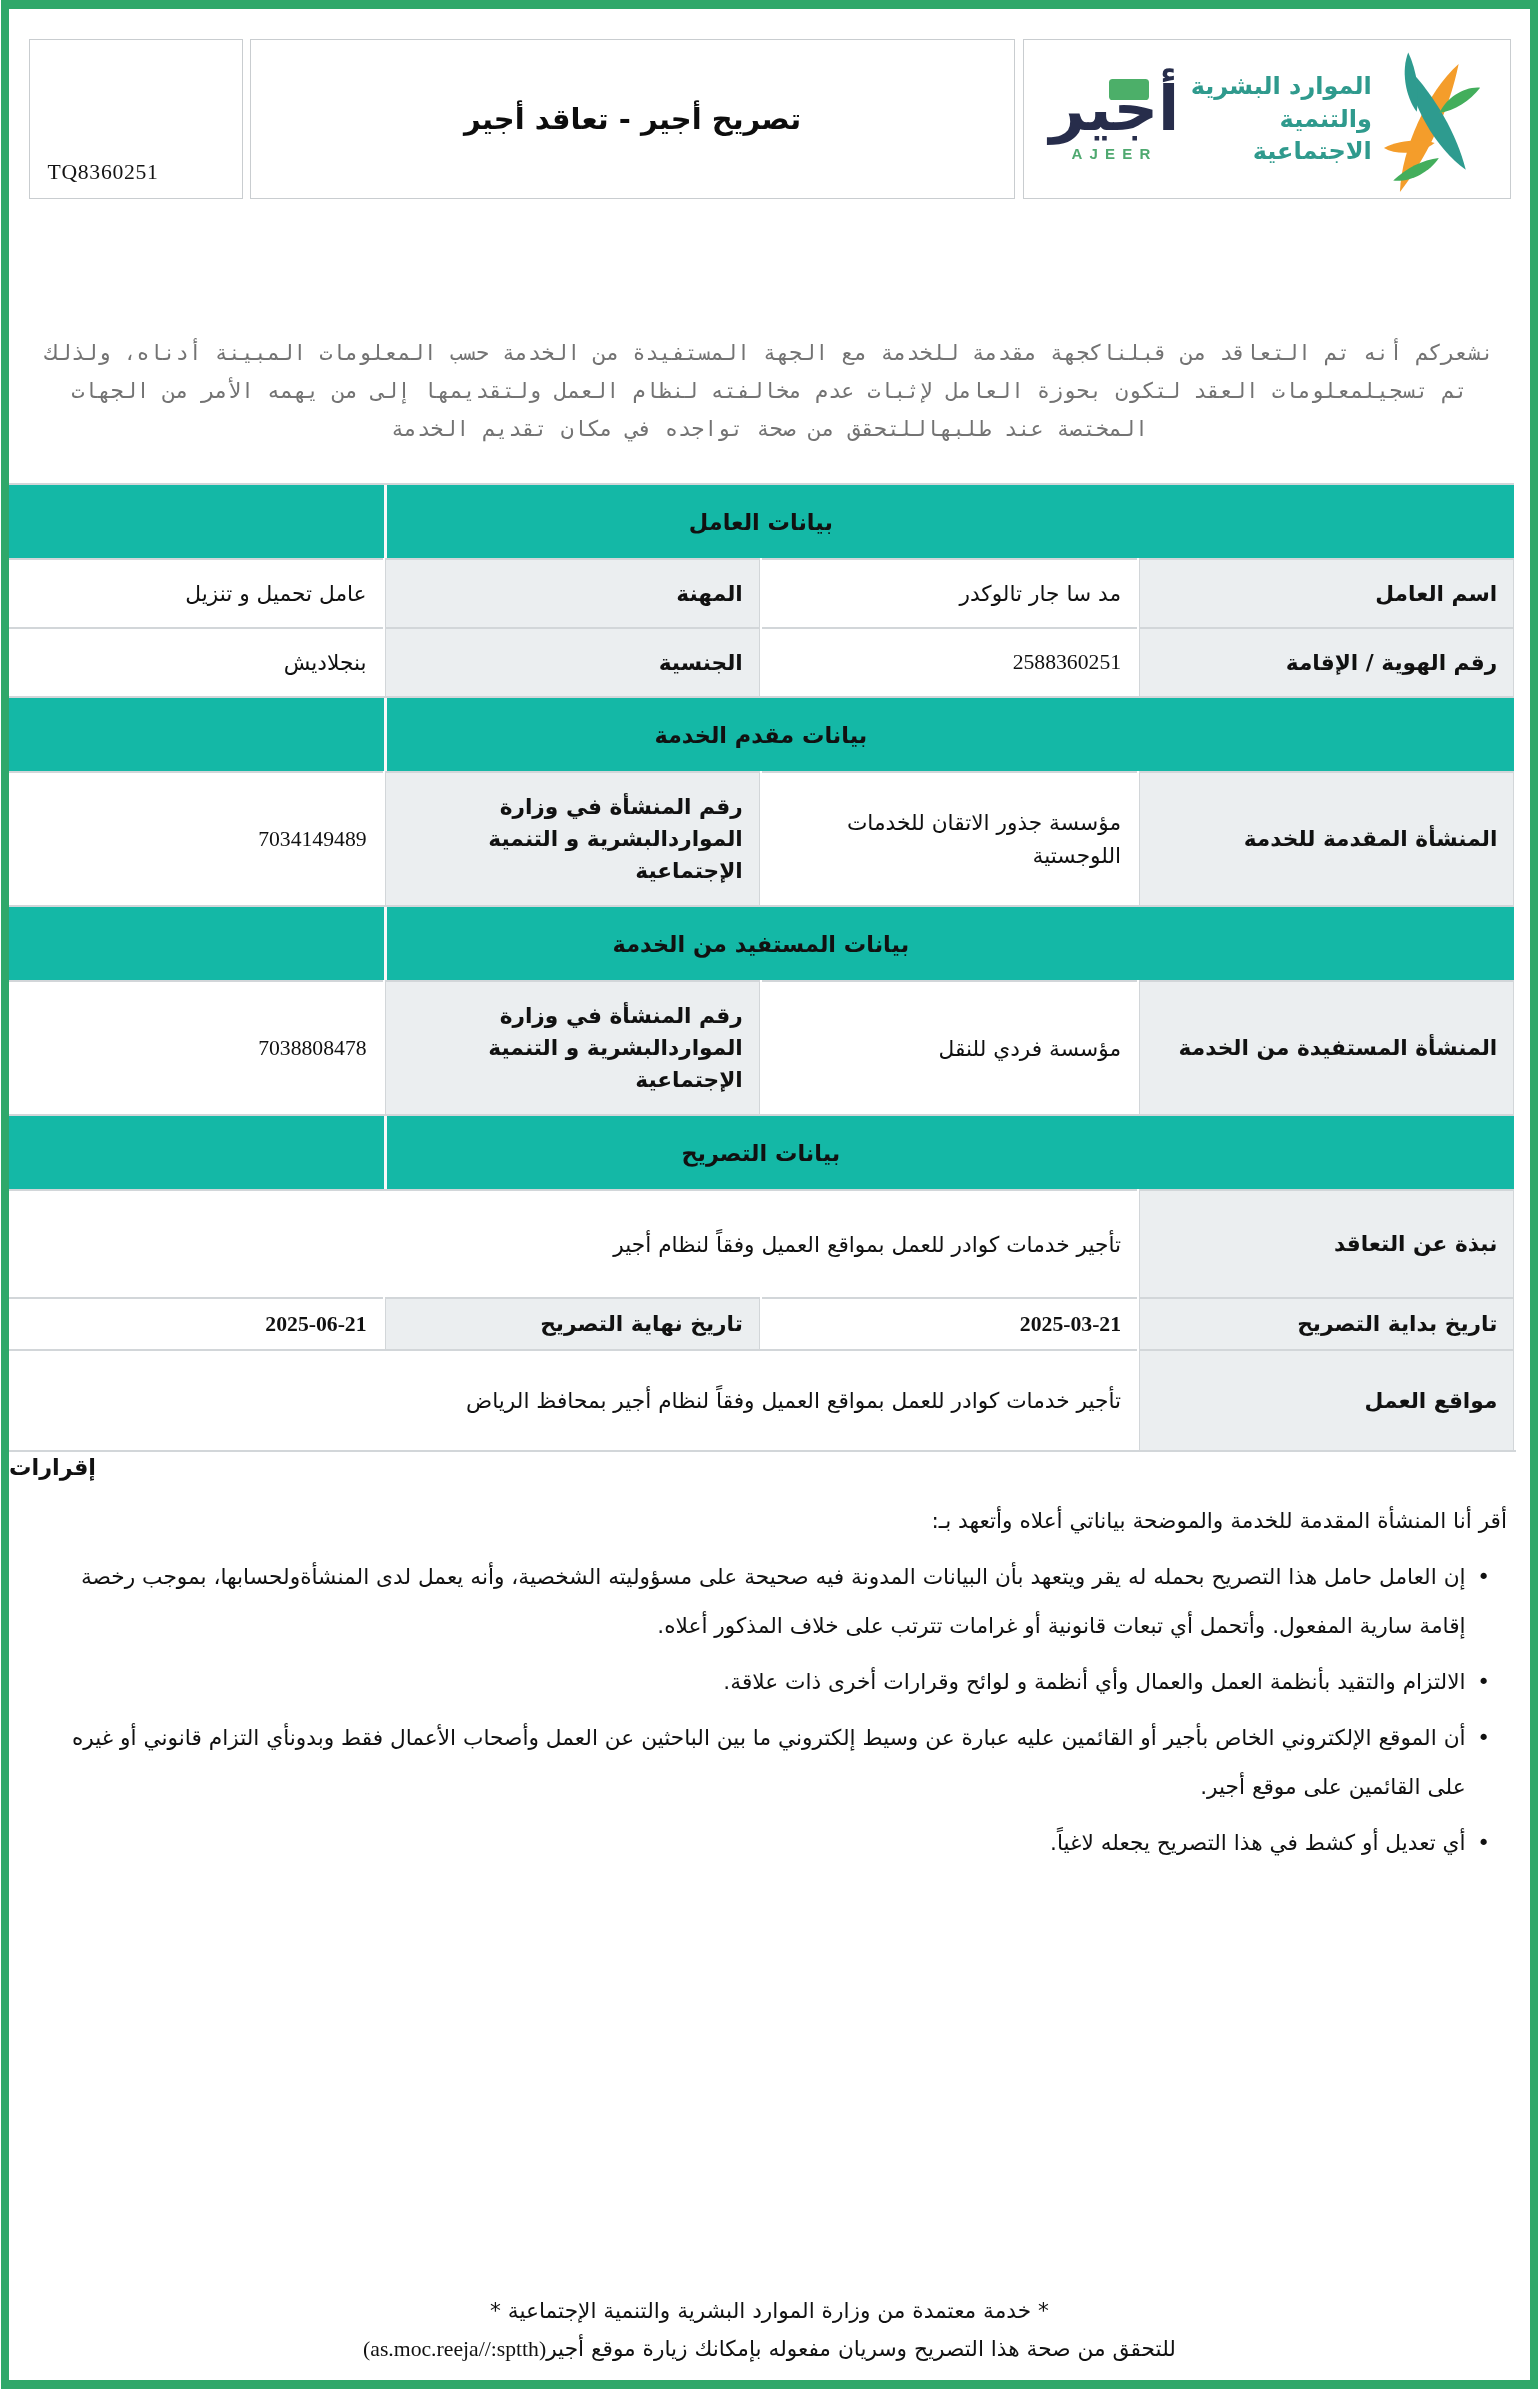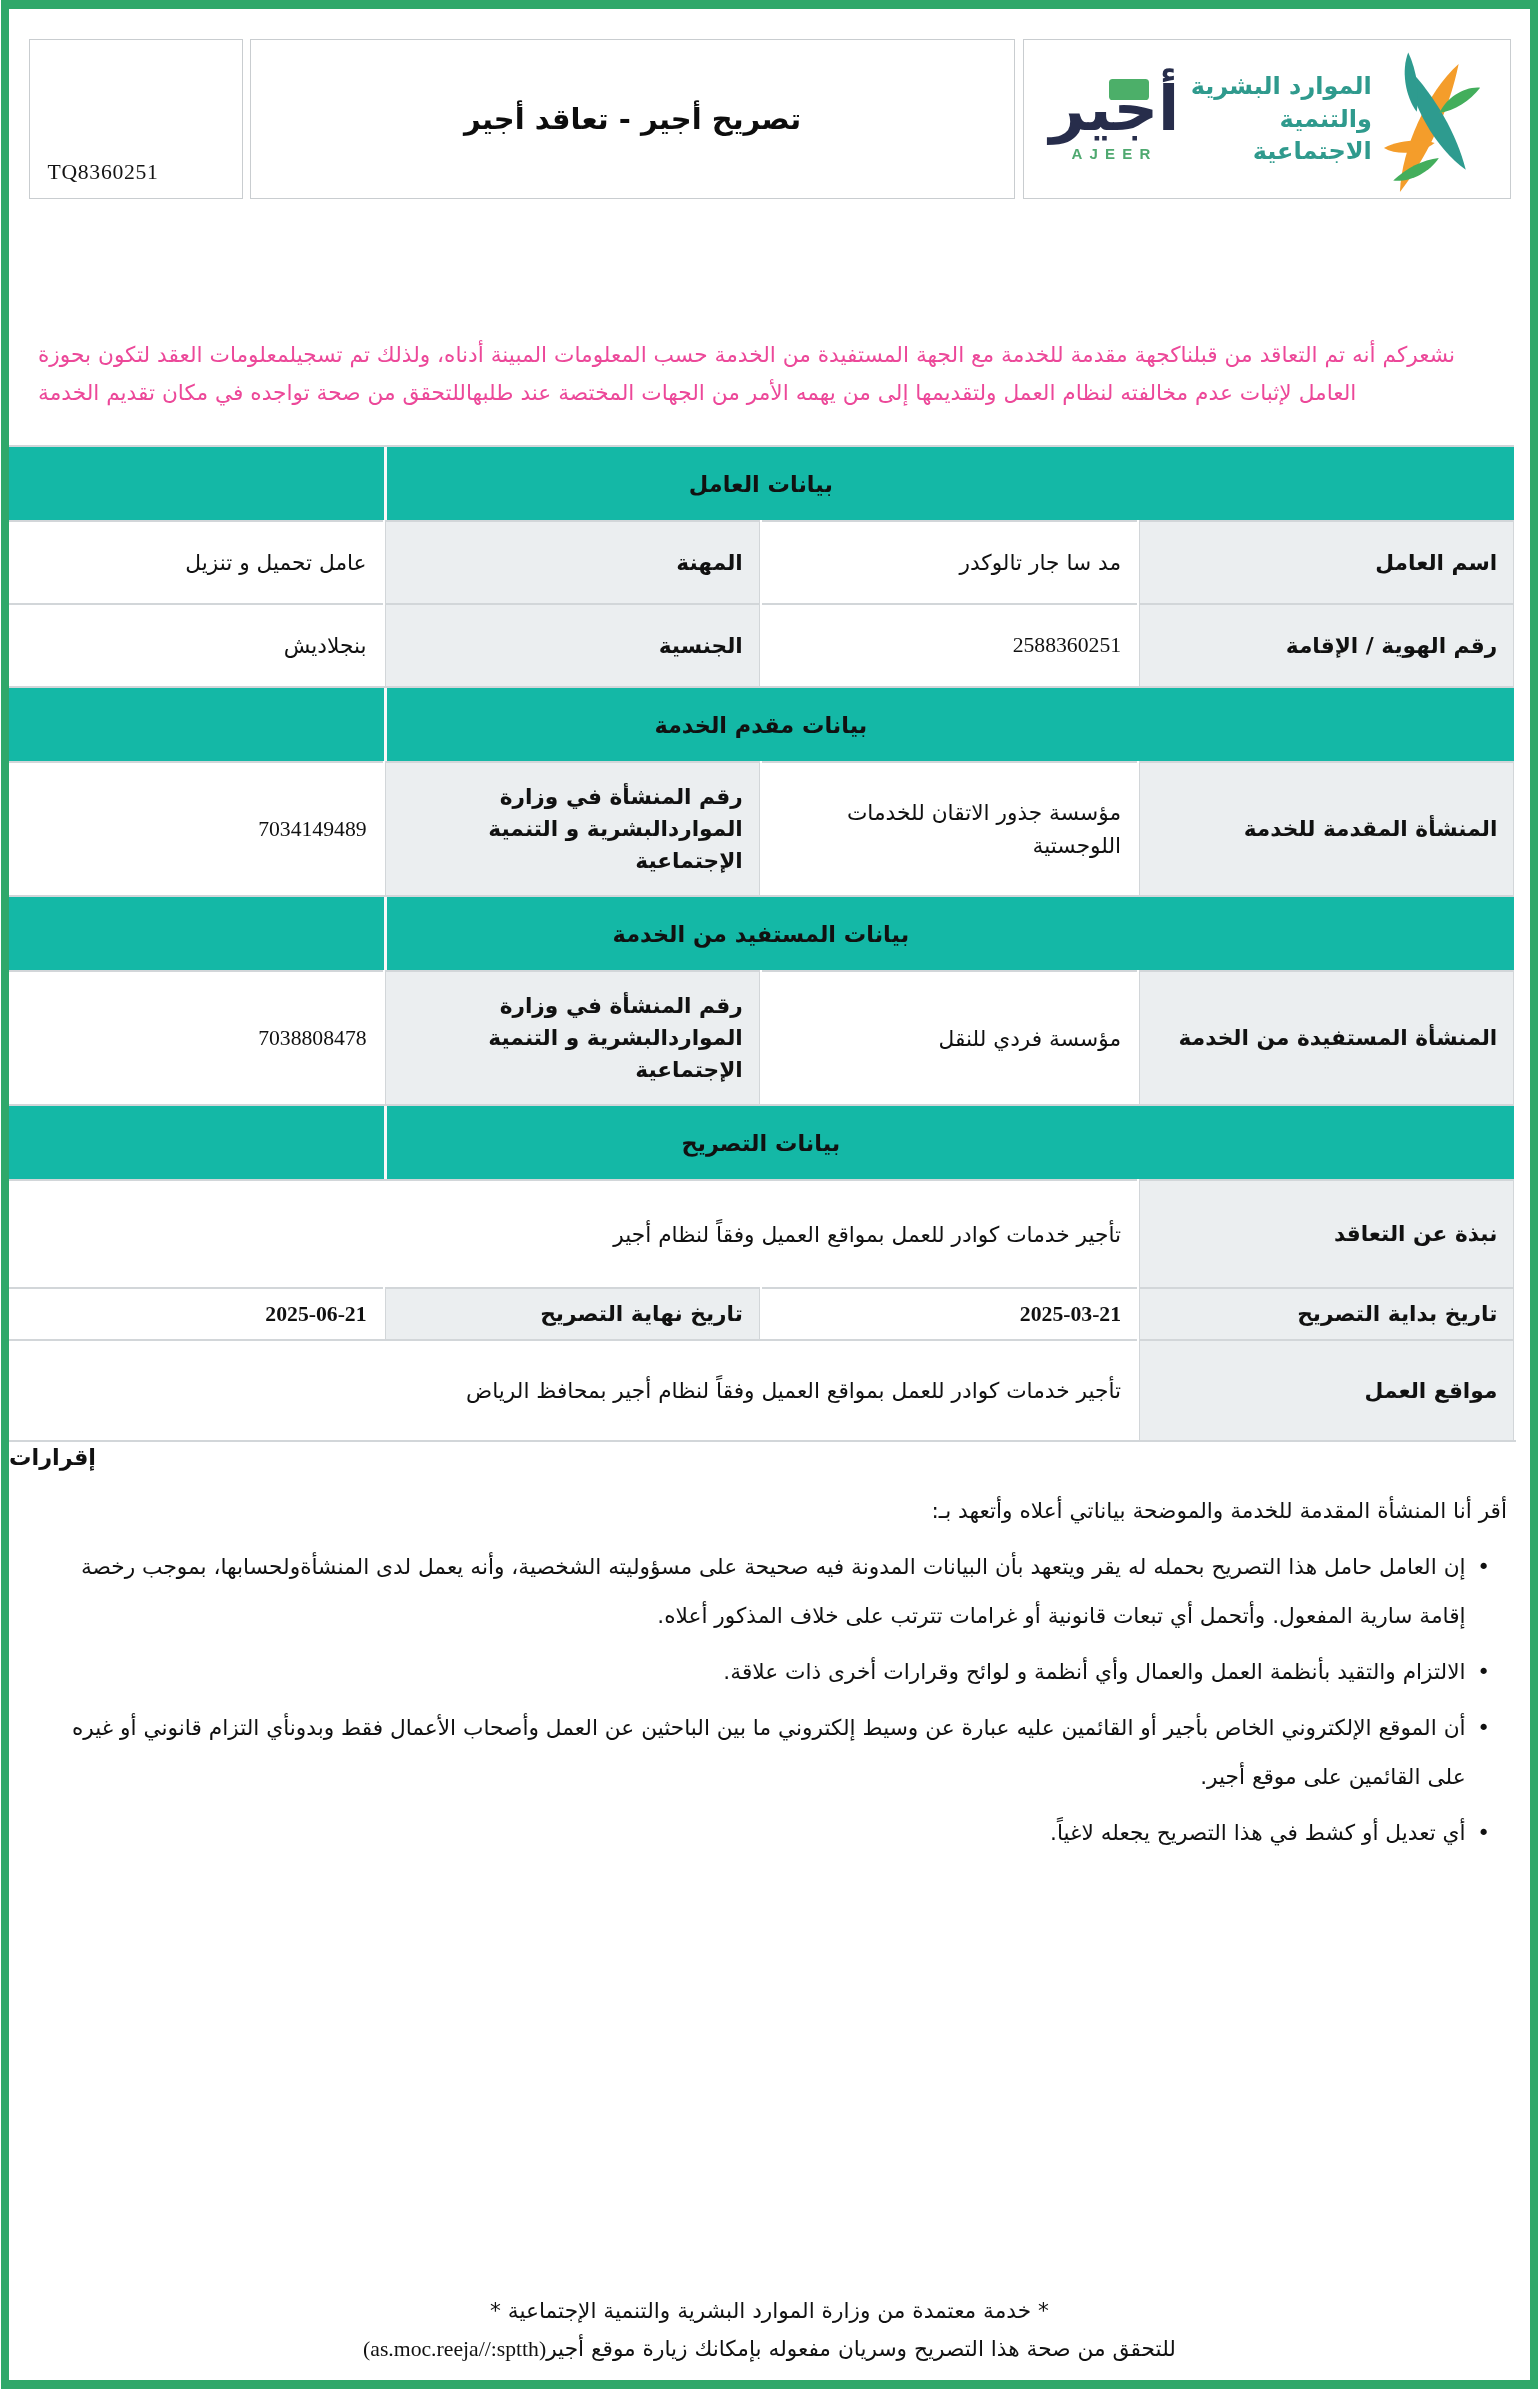--- a/index.html
+++ b/index.html
@@ -28,37 +28,37 @@
   .ajeer { display:flex; flex-direction:column; align-items:center; }
   .ajeer-ar-wrap { position:relative; display:inline-block; direction:rtl; }
   .ajeer-green-mark { position:absolute; top:2.9px; right:30px; width:40px; height:21.7px; background:#4CAF69; border-radius:3.6px; z-index:0; }
   .ajeer-ar { position:relative; z-index:1; font-size:62px; line-height:1.05; font-weight:bold; color:#272D4B; }
   .ajeer-en { margin-top:4.3px; font-family:"Liberation Sans", sans-serif; font-size:15px; font-weight:bold; letter-spacing:7.2px; color:#4FA970; }
   
   .ministry { display:flex; align-items:center; gap:10px; }
   .ministry-text { direction:rtl; text-align:right; color:#2F9A8D; font-weight:bold; font-size:24px; line-height:32.5px; }
   .ministry-star { display:block; }
   
-  .intro { margin:137px 29px 0 29px; text-align:left; font-size:21.7px; line-height:38px; color:#ec4899; }
+  .intro { margin:137px 29px 0 29px; text-align:center; font-size:21.7px; line-height:38px; color:#737373;font-family:Liberation Mono, monospace; }
   
   table.grid {
     margin:33px 13.7px 0 13.7px; width:1511px; table-layout:fixed;
     border-collapse:separate; border-spacing:2.9px 0;
     border-bottom:2.2px solid #D2D6D9; direction:rtl;
   }
   table.grid td { border-top:2.2px solid #D2D6D9; vertical-align:middle; padding:8.7px 16px; font-size:21.7px; }
   td.lbl {
     background:#EBEEF0; font-weight:bold; font-size:20px;
     border-left:1.4px solid #D2D6D9; border-right:1.4px solid #D2D6D9; line-height:32px;
   }
   td.val { background:#ffffff; line-height:33px; }
   td.num { font-family:"Liberation Serif", serif; text-align:right; font-size:22.4px; }
   tr.sec td { background:#14b8a6; text-align:center; font-weight:bold; font-size:22.4px; height:75px; position:relative; }
   .sec-gap { position:absolute; left:25%; top:0; bottom:0; width:2.9px; background:#f7f9fa; }
-  tr.r-worker td { height:83px; }
+  tr.r-worker td { height:69px; }
   tr.r-est td { height:134px; }
   tr.r-about td { height:108px; }
   tr.r-dates td { height:52px;font-weight:bold; }
   tr.r-loc td { height:101px; }
   
   .decl-title { margin-top:2px; text-align:left; font-size:22.4px; font-weight:bold; }
   .decl-intro { margin:27.4px 23px 0 23px; font-size:21.7px; }
   .bullets { margin:19px 40px 0 43px; }
   .b-item { display:flex; gap:11.6px; font-size:21.7px; line-height:49px; margin-top:7.2px; }
   .b-dot { flex:0 0 auto; }

